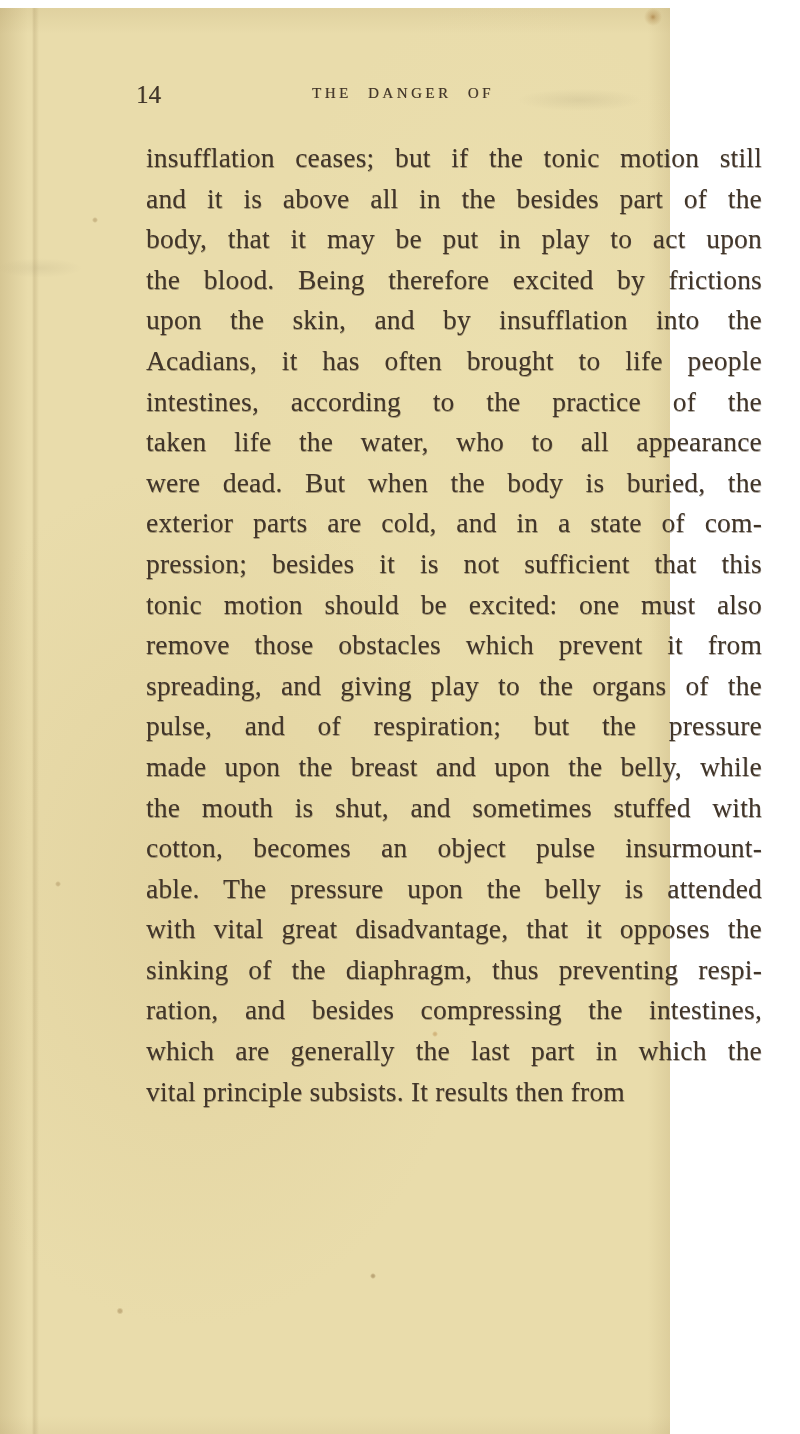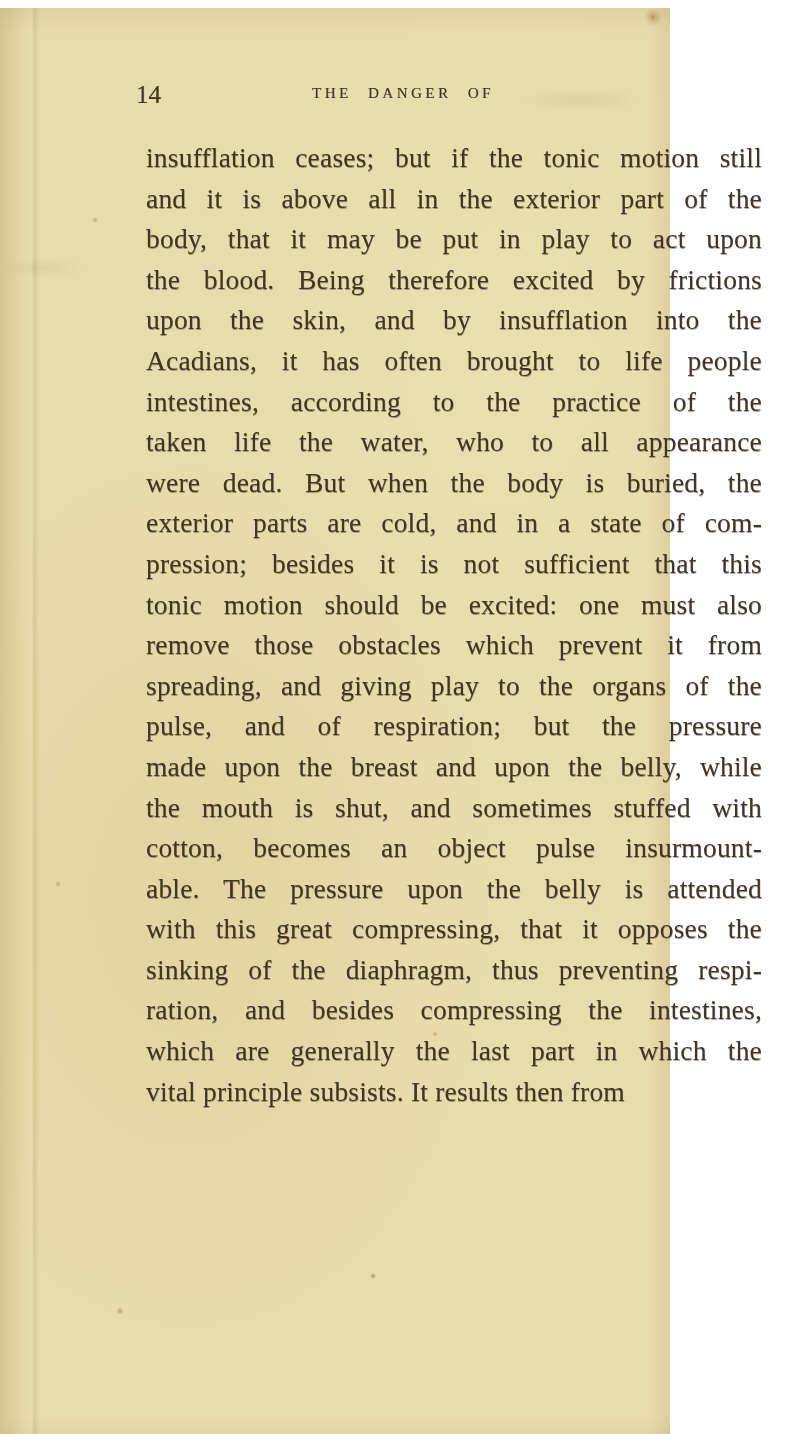--- a/index.html
+++ b/index.html
@@ -83,37 +83,37 @@
   }
 </style>
 </head>
 <body>
 
 <div class="page">
   <div class="page-number">14</div>
   <div class="running-header">THE DANGER OF</div>
   <div class="text-block">
       <div class="text-line">insufflation ceases; but if the tonic motion still</div>
-      <div class="text-line">and it is above all in the exterior part of the</div>
+      <div class="text-line">and it is above all in the besides part of the</div>
       <div class="text-line">body, that it may be put in play to act upon</div>
       <div class="text-line">the blood.  Being therefore excited by frictions</div>
       <div class="text-line">upon the skin, and by insufflation into the</div>
       <div class="text-line">Acadians, it has often brought to life people</div>
       <div class="text-line">intestines, according to the practice of the</div>
       <div class="text-line">taken life the water, who to all appearance</div>
       <div class="text-line">were dead.  But when the body is buried, the</div>
       <div class="text-line">exterior parts are cold, and in a state of com-</div>
       <div class="text-line">pression; besides it is not sufficient that this</div>
       <div class="text-line">tonic motion should be excited: one must also</div>
       <div class="text-line">remove those obstacles which prevent it from</div>
       <div class="text-line">spreading, and giving play to the organs of the</div>
       <div class="text-line">pulse, and of respiration; but the pressure</div>
       <div class="text-line">made upon the breast and upon the belly, while</div>
       <div class="text-line">the mouth is shut, and sometimes stuffed with</div>
       <div class="text-line">cotton, becomes an object pulse insurmount-</div>
       <div class="text-line">able.  The pressure upon the belly is attended</div>
-      <div class="text-line">with this great compressing, that it opposes the</div>
+      <div class="text-line">with vital great disadvantage, that it opposes the</div>
       <div class="text-line">sinking of the diaphragm, thus preventing respi-</div>
       <div class="text-line">ration, and besides compressing the intestines,</div>
       <div class="text-line">which are generally the last part in which the</div>
       <div class="text-line last-line">vital principle subsists.  It results then from</div>
     </div>
 </div>
 
 </body></html>

